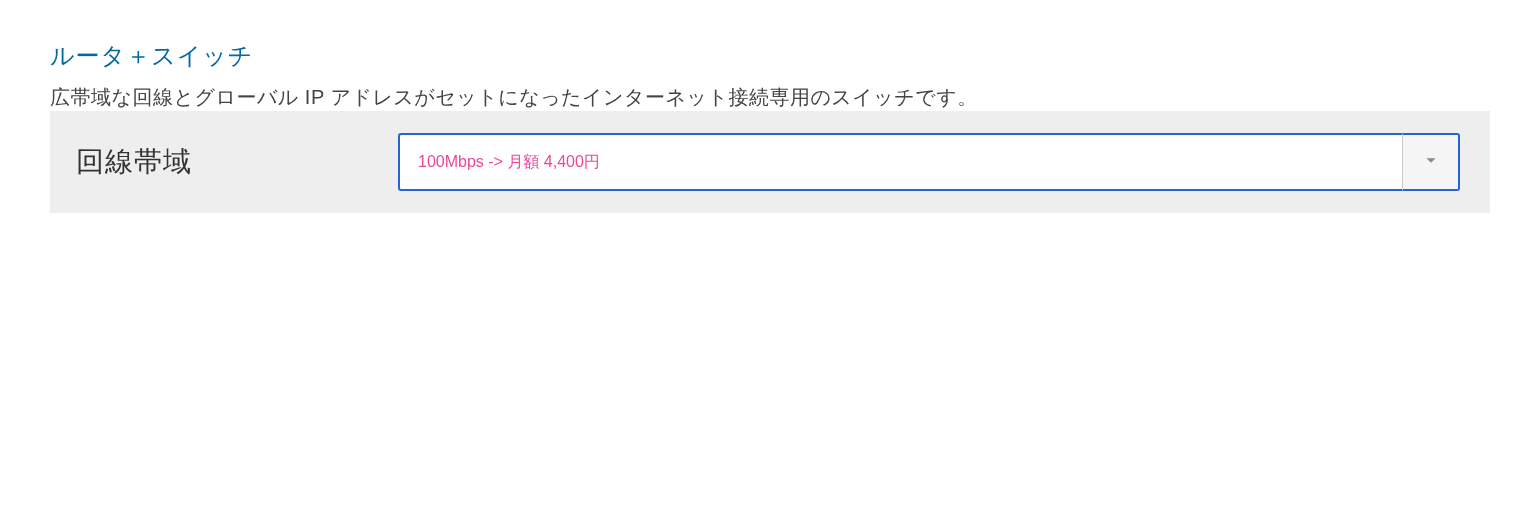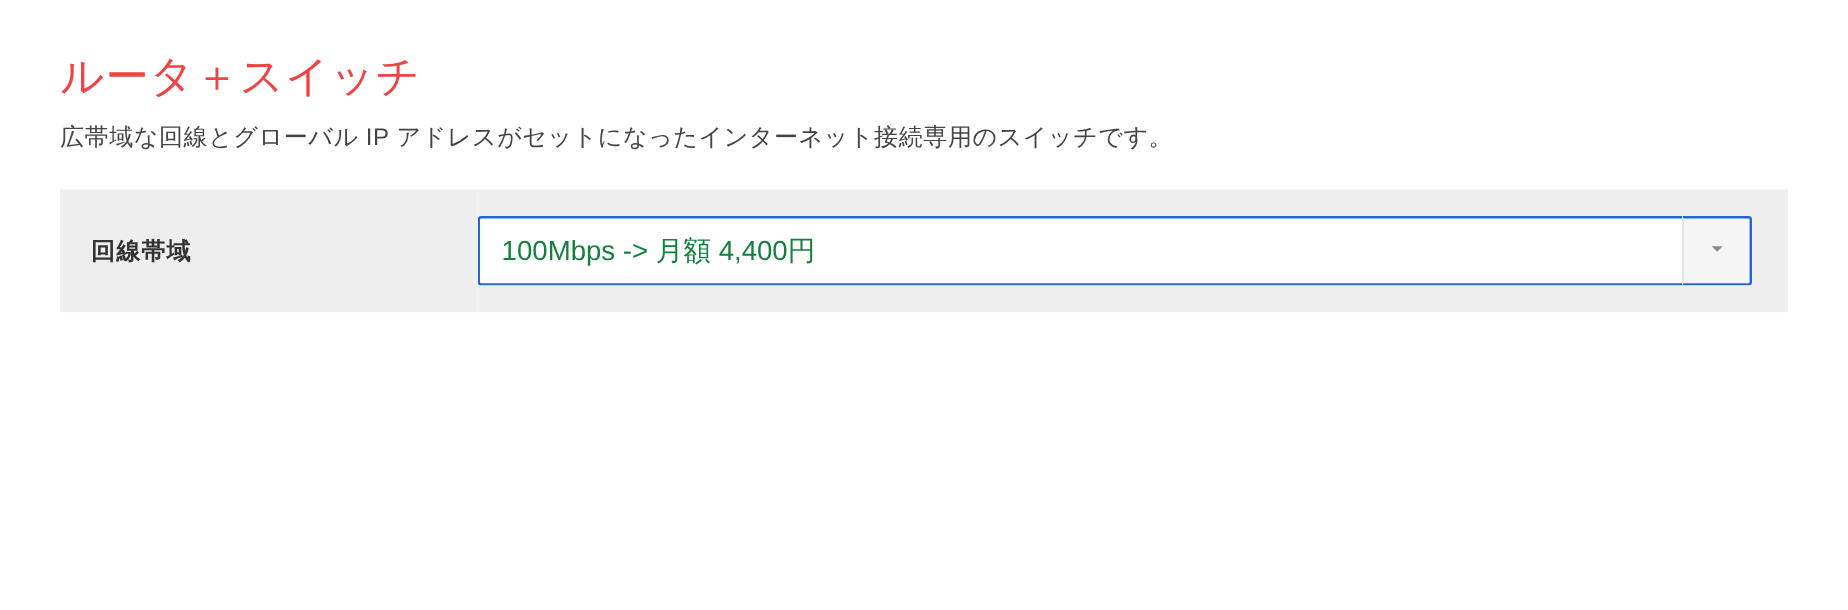--- a/index.html
+++ b/index.html
@@ -7,67 +7,66 @@
       margin: 0;
       padding: 0;
     }
     body {
       font-family: -apple-system, BlinkMacSystemFont, "Hiragino Sans", "Hiragino Kaku Gothic ProN", Meiryo, sans-serif;
       background: #ffffff;
       padding: 40px 50px;
       width: 1540px;
     }
     .section-title {
-      font-size: 36px;
+      font-size: 24px;
       font-weight: 400;
-      color: #ef4444;
+      color: #0369a1;
       margin-bottom: 12px;
       letter-spacing: 1px;
     }
     .section-description {
       font-size: 20px;
       color: #444444;
-      margin-bottom: 30px;
       letter-spacing: 0.5px;
     }
     .form-table {
       width: 100%;
       border-collapse: collapse;
     }
     .form-row {
       border-bottom: 1px solid #ffffff;
     }
     .label-cell {
       background: #eeeeee;
       padding: 28px 26px;
       width: 348px;
-      font-size: 20px;
+      font-size: 28px;
       color: #333333;
-      font-weight: 700;
+      font-weight: 400;
       vertical-align: middle;
       letter-spacing: 1px;
     }
     .control-cell {
       background: #eeeeee;
       padding: 22px 30px 22px 0;
       vertical-align: middle;
     }
     .select-wrap {
       position: relative;
       display: flex;
       width: 100%;
     }
     .select-display {
       flex: 1;
       background: #ffffff;
       border: 1px solid #c9c9c9;
       border-right: none;
       padding: 14px 18px;
-      font-size: 23px;
-      color: #15803d;
+      font-size: 16px;
+      color: #ec4899;
       border-radius: 3px 0 0 3px;
       height: 58px;
       display: flex;
       align-items: center;
     }
     .select-display.focused {
       border: 2px solid #2563d8;
       border-right: none;
     }
     .select-arrow {

